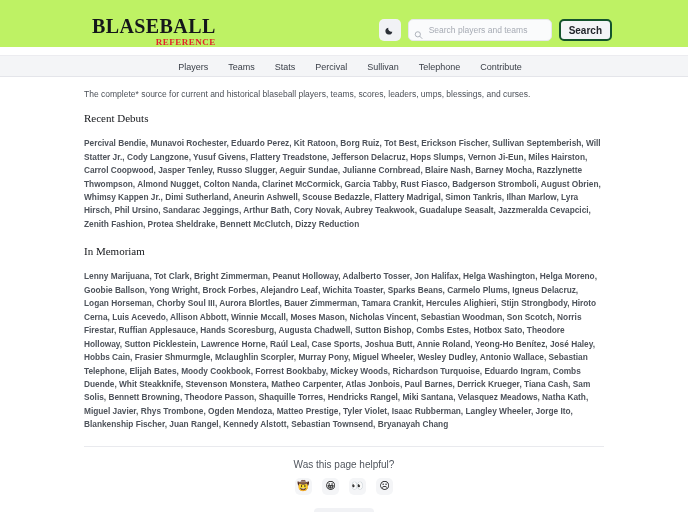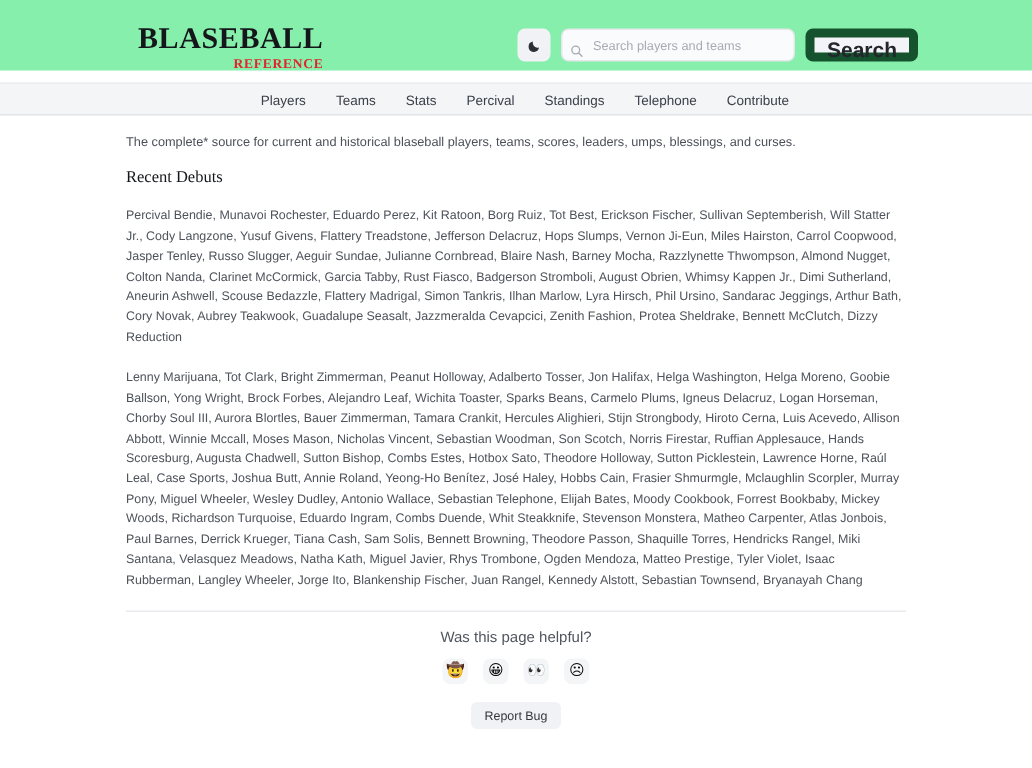--- a/index.html
+++ b/index.html
@@ -15,21 +15,21 @@
   .page {
     width: 688px;
     height: 512px;
     position: relative;
     overflow: hidden;
     background: #ffffff;
   }
 
   
   .header {
-    background: #86efac;
+    background: #bef264;
     padding: 10px 0 0 16px;
   }
   .header-inner {
     width: 520px;
     margin: 0 auto;
     display: flex;
     align-items: flex-start;
     justify-content: space-between;
     padding-top: 4px;
   }
@@ -71,21 +71,21 @@
     border: none;
   }
   .moon {
     width: 9px; height: 9px;
     position: relative;
   }
   .moon svg { display: block; }
 
   .search-wrap {
     position: relative;
-    width: 156px;
+    width: 144px;
     height: 22px;
   }
   .search-input {
     width: 100%;
     height: 22px;
     border: 1px solid #e6e7eb;
     border-radius: 5px;
     background: #fafbfc;
     padding: 0 6px 0 20px;
     font-size: 8.5px;
@@ -98,23 +98,23 @@
     position: absolute;
     left: 6px; top: 50%;
     transform: translateY(-50%);
     width: 9px; height: 9px;
     pointer-events: none;
   }
   .search-btn {
     height: 22px;
     padding: 0 8px;
     border-radius: 5px;
-    border: 6px solid #14532d;
+    border: 2px solid #14532d;
     background: #f3f4f7;
-    font-size: 14px;
+    font-size: 10px;
     font-weight: 700;
     color: #23262c;
     font-family: "Liberation Sans", sans-serif;
     cursor: pointer;
     white-space: nowrap;
   }
 
   
   .nav {
     margin-top: 8px;
@@ -169,20 +169,21 @@
     color: #14161a;
     margin: 0 0 5px 0;
     line-height: 1.2;
   }
   .section-body {
     font-size: 8.3px;
     color: #4e535b;
     line-height: 1.62;
     margin: 12px 0 14px 0;
     text-align: left;
+    font-weight: bold;
   }
   .section-block { margin-bottom: 2px; }
 
   
   .divider {
     width: 520px;
     margin: 8px auto 0 auto;
     height: 1px;
     background: #e9eaee;
   }
@@ -264,34 +265,35 @@
       </div>
     </div>
   </div>
 
   <div class="nav">
     <div class="nav-inner" id="nav-inner">
         <a class="nav-item">Players</a>
         <a class="nav-item">Teams</a>
         <a class="nav-item">Stats</a>
         <a class="nav-item">Percival</a>
-        <a class="nav-item">Standings</a>
+        <a class="nav-item">Sullivan</a>
         <a class="nav-item">Telephone</a>
         <a class="nav-item">Contribute</a>
       </div>
   </div>
 
   <div class="main">
     <p class="subtitle">The complete* source for current and historical blaseball players, teams, scores, leaders, umps, blessings, and curses.</p>
     <div id="sections-host">
         <div class="section-block">
           <h2 class="section-head">Recent Debuts</h2>
           <p class="section-body">Percival Bendie, Munavoi Rochester, Eduardo Perez, Kit Ratoon, Borg Ruiz, Tot Best, Erickson Fischer, Sullivan Septemberish, Will Statter Jr., Cody Langzone, Yusuf Givens, Flattery Treadstone, Jefferson Delacruz, Hops Slumps, Vernon Ji-Eun, Miles Hairston, Carrol Coopwood, Jasper Tenley, Russo Slugger, Aeguir Sundae, Julianne Cornbread, Blaire Nash, Barney Mocha, Razzlynette Thwompson, Almond Nugget, Colton Nanda, Clarinet McCormick, Garcia Tabby, Rust Fiasco, Badgerson Stromboli, August Obrien, Whimsy Kappen Jr., Dimi Sutherland, Aneurin Ashwell, Scouse Bedazzle, Flattery Madrigal, Simon Tankris, Ilhan Marlow, Lyra Hirsch, Phil Ursino, Sandarac Jeggings, Arthur Bath, Cory Novak, Aubrey Teakwook, Guadalupe Seasalt, Jazzmeralda Cevapcici, Zenith Fashion, Protea Sheldrake, Bennett McClutch, Dizzy Reduction</p>
         </div>
         <div class="section-block">
+          <h2 class="section-head">In Memoriam</h2>
           <p class="section-body">Lenny Marijuana, Tot Clark, Bright Zimmerman, Peanut Holloway, Adalberto Tosser, Jon Halifax, Helga Washington, Helga Moreno, Goobie Ballson, Yong Wright, Brock Forbes, Alejandro Leaf, Wichita Toaster, Sparks Beans, Carmelo Plums, Igneus Delacruz, Logan Horseman, Chorby Soul III, Aurora Blortles, Bauer Zimmerman, Tamara Crankit, Hercules Alighieri, Stijn Strongbody, Hiroto Cerna, Luis Acevedo, Allison Abbott, Winnie Mccall, Moses Mason, Nicholas Vincent, Sebastian Woodman, Son Scotch, Norris Firestar, Ruffian Applesauce, Hands Scoresburg, Augusta Chadwell, Sutton Bishop, Combs Estes, Hotbox Sato, Theodore Holloway, Sutton Picklestein, Lawrence Horne, Raúl Leal, Case Sports, Joshua Butt, Annie Roland, Yeong-Ho Benítez, José Haley, Hobbs Cain, Frasier Shmurmgle, Mclaughlin Scorpler, Murray Pony, Miguel Wheeler, Wesley Dudley, Antonio Wallace, Sebastian Telephone, Elijah Bates, Moody Cookbook, Forrest Bookbaby, Mickey Woods, Richardson Turquoise, Eduardo Ingram, Combs Duende, Whit Steakknife, Stevenson Monstera, Matheo Carpenter, Atlas Jonbois, Paul Barnes, Derrick Krueger, Tiana Cash, Sam Solis, Bennett Browning, Theodore Passon, Shaquille Torres, Hendricks Rangel, Miki Santana, Velasquez Meadows, Natha Kath, Miguel Javier, Rhys Trombone, Ogden Mendoza, Matteo Prestige, Tyler Violet, Isaac Rubberman, Langley Wheeler, Jorge Ito, Blankenship Fischer, Juan Rangel, Kennedy Alstott, Sebastian Townsend, Bryanayah Chang</p>
         </div>
       </div>
   </div>
 
   <div class="divider"></div>
 
   <div class="feedback">
     <div class="feedback-q">Was this page helpful?</div>
     <div class="emoji-row" id="emoji-host">

